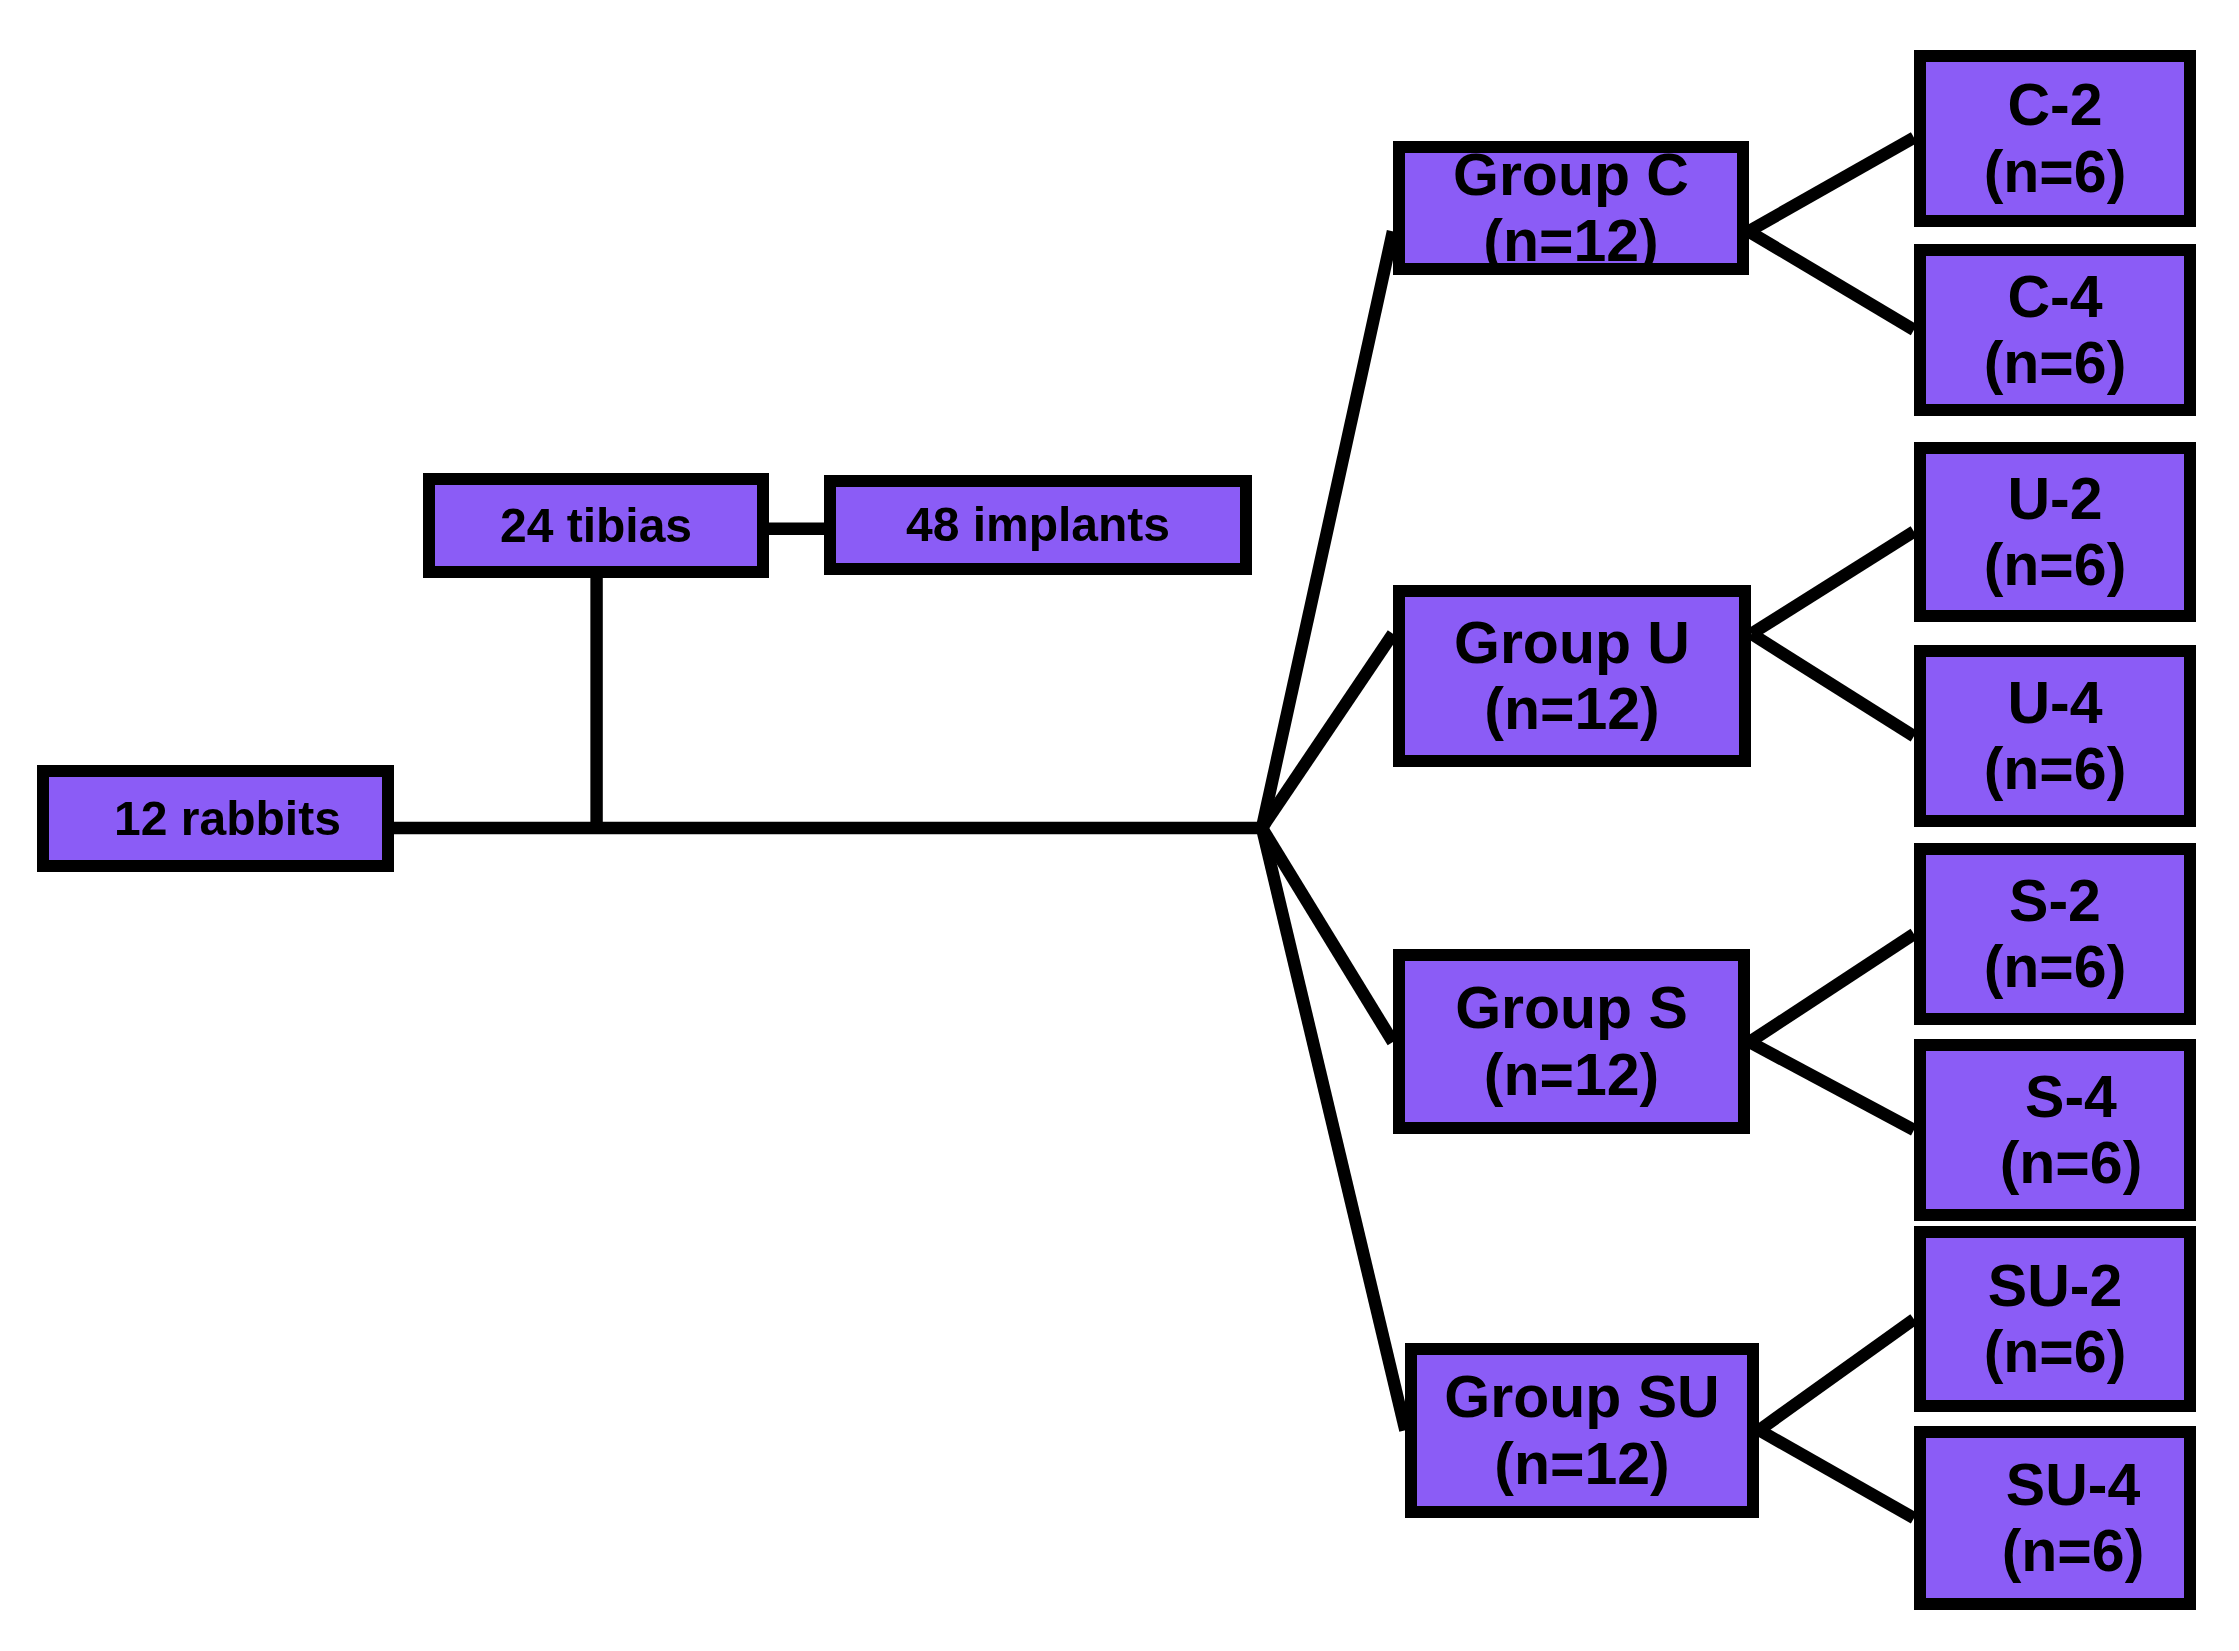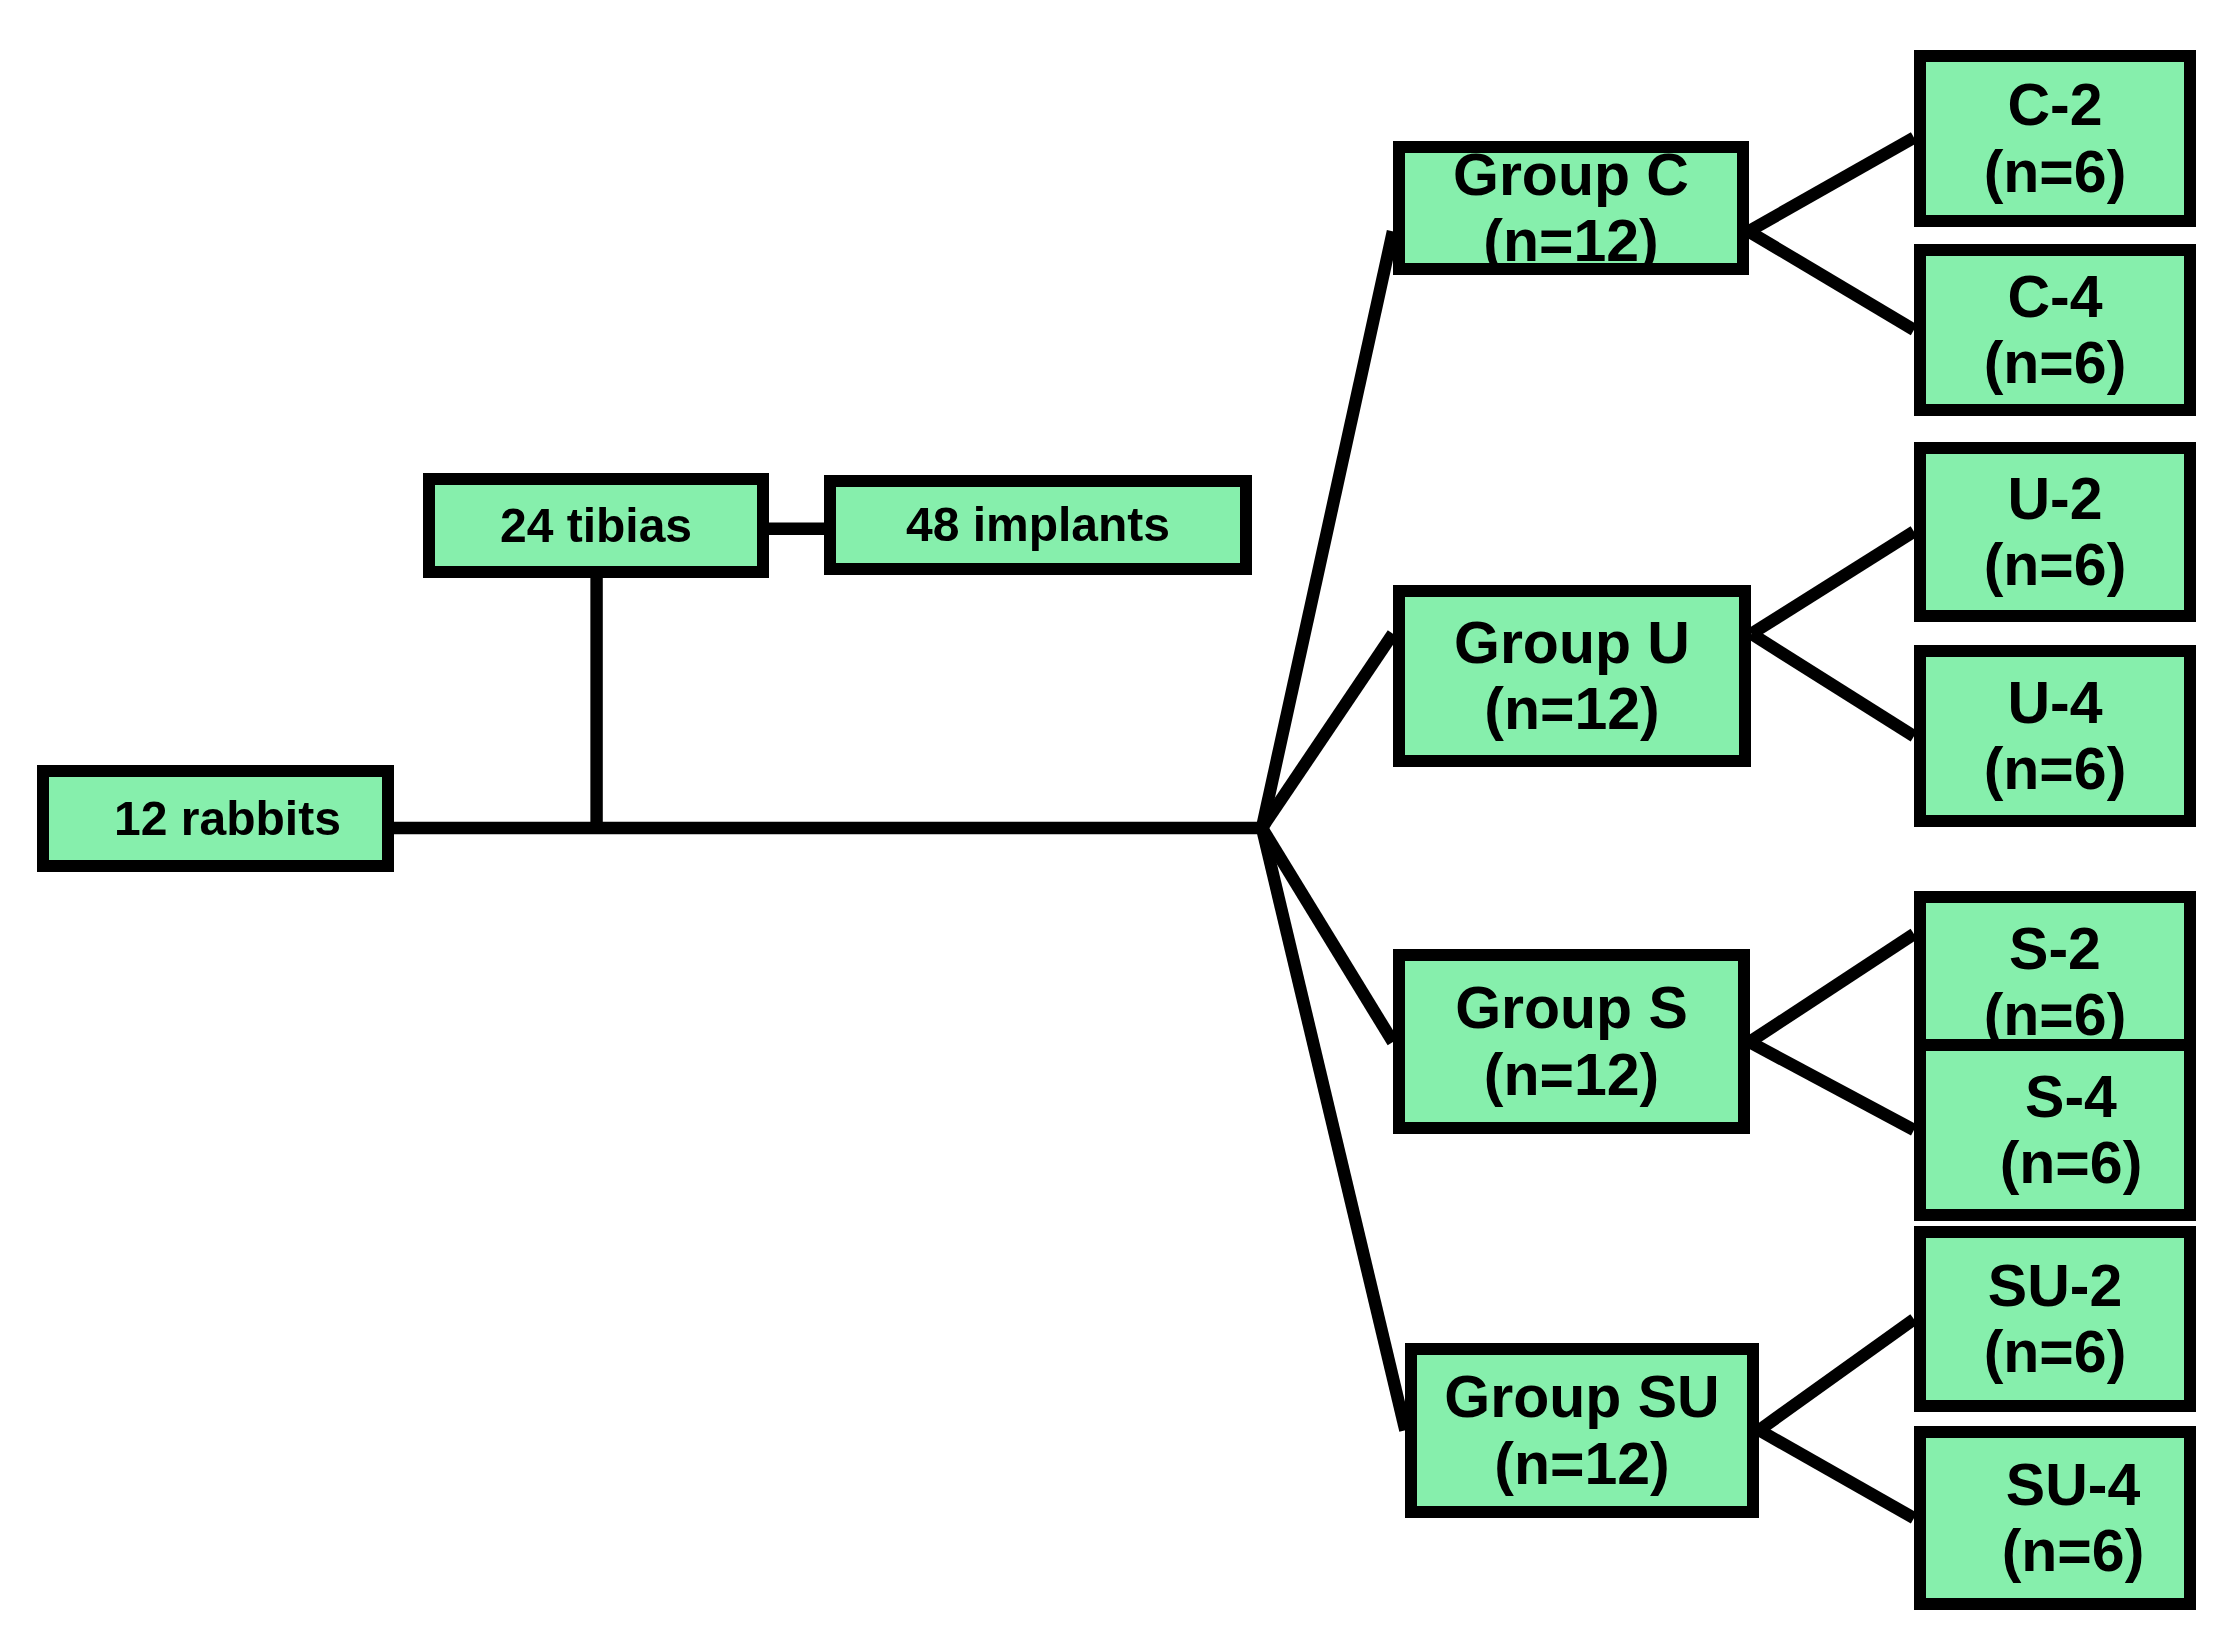--- a/index.html
+++ b/index.html
@@ -22,21 +22,21 @@
     width: 2240px;
     height: 1652px;
   }
   svg.edges line {
     stroke: #000000;
     stroke-width: 13;
   }
   .node {
     position: absolute;
     box-sizing: border-box;
-    background: #86efac;
+    background: #8b5cf6;
     border: 12.4px solid #000000;
     display: flex;
     flex-direction: column;
     align-items: center;
     justify-content: center;
     text-align: center;
     font-weight: bold;
     line-height: 1.12;
     white-space: nowrap;
   }
@@ -53,21 +53,21 @@
   #n-group-c  { left: 1393px; top: 141px;  width: 356px; height: 134px; }
   #n-group-u  { left: 1393px; top: 543px;  width: 358px; height: 182px; margin-top: 42px; }
   #n-group-s  { left: 1393px; top: 949px;  width: 357px; height: 185px; justify-content: center; }
   #n-group-su { left: 1405px; top: 1343px; width: 354px; height: 175px; }
 
   
   #n-c2  { left: 1914px; top: 50px;   width: 282px; height: 177px; }
   #n-c4  { left: 1914px; top: 244px;  width: 282px; height: 172px; }
   #n-u2  { left: 1914px; top: 442px;  width: 282px; height: 180px; }
   #n-u4  { left: 1914px; top: 645px;  width: 282px; height: 182px; }
-  #n-s2  { left: 1914px; top: 843px;  width: 282px; height: 182px; margin-top: 48px; }
+  #n-s2  { left: 1914px; top: 843px;  width: 282px; height: 182px; }
   #n-s4  { left: 1914px; top: 1039px; width: 282px; height: 182px; padding-left: 32px; }
   #n-su2 { left: 1914px; top: 1226px; width: 282px; height: 186px; }
   #n-su4 { left: 1914px; top: 1426px; width: 282px; height: 184px; padding-left: 36px; }
 </style>
 </head>
 <body>
 
 <div class="canvas">
 
   <svg class="edges" viewBox="0 0 2343 1728" aria-hidden="true">

